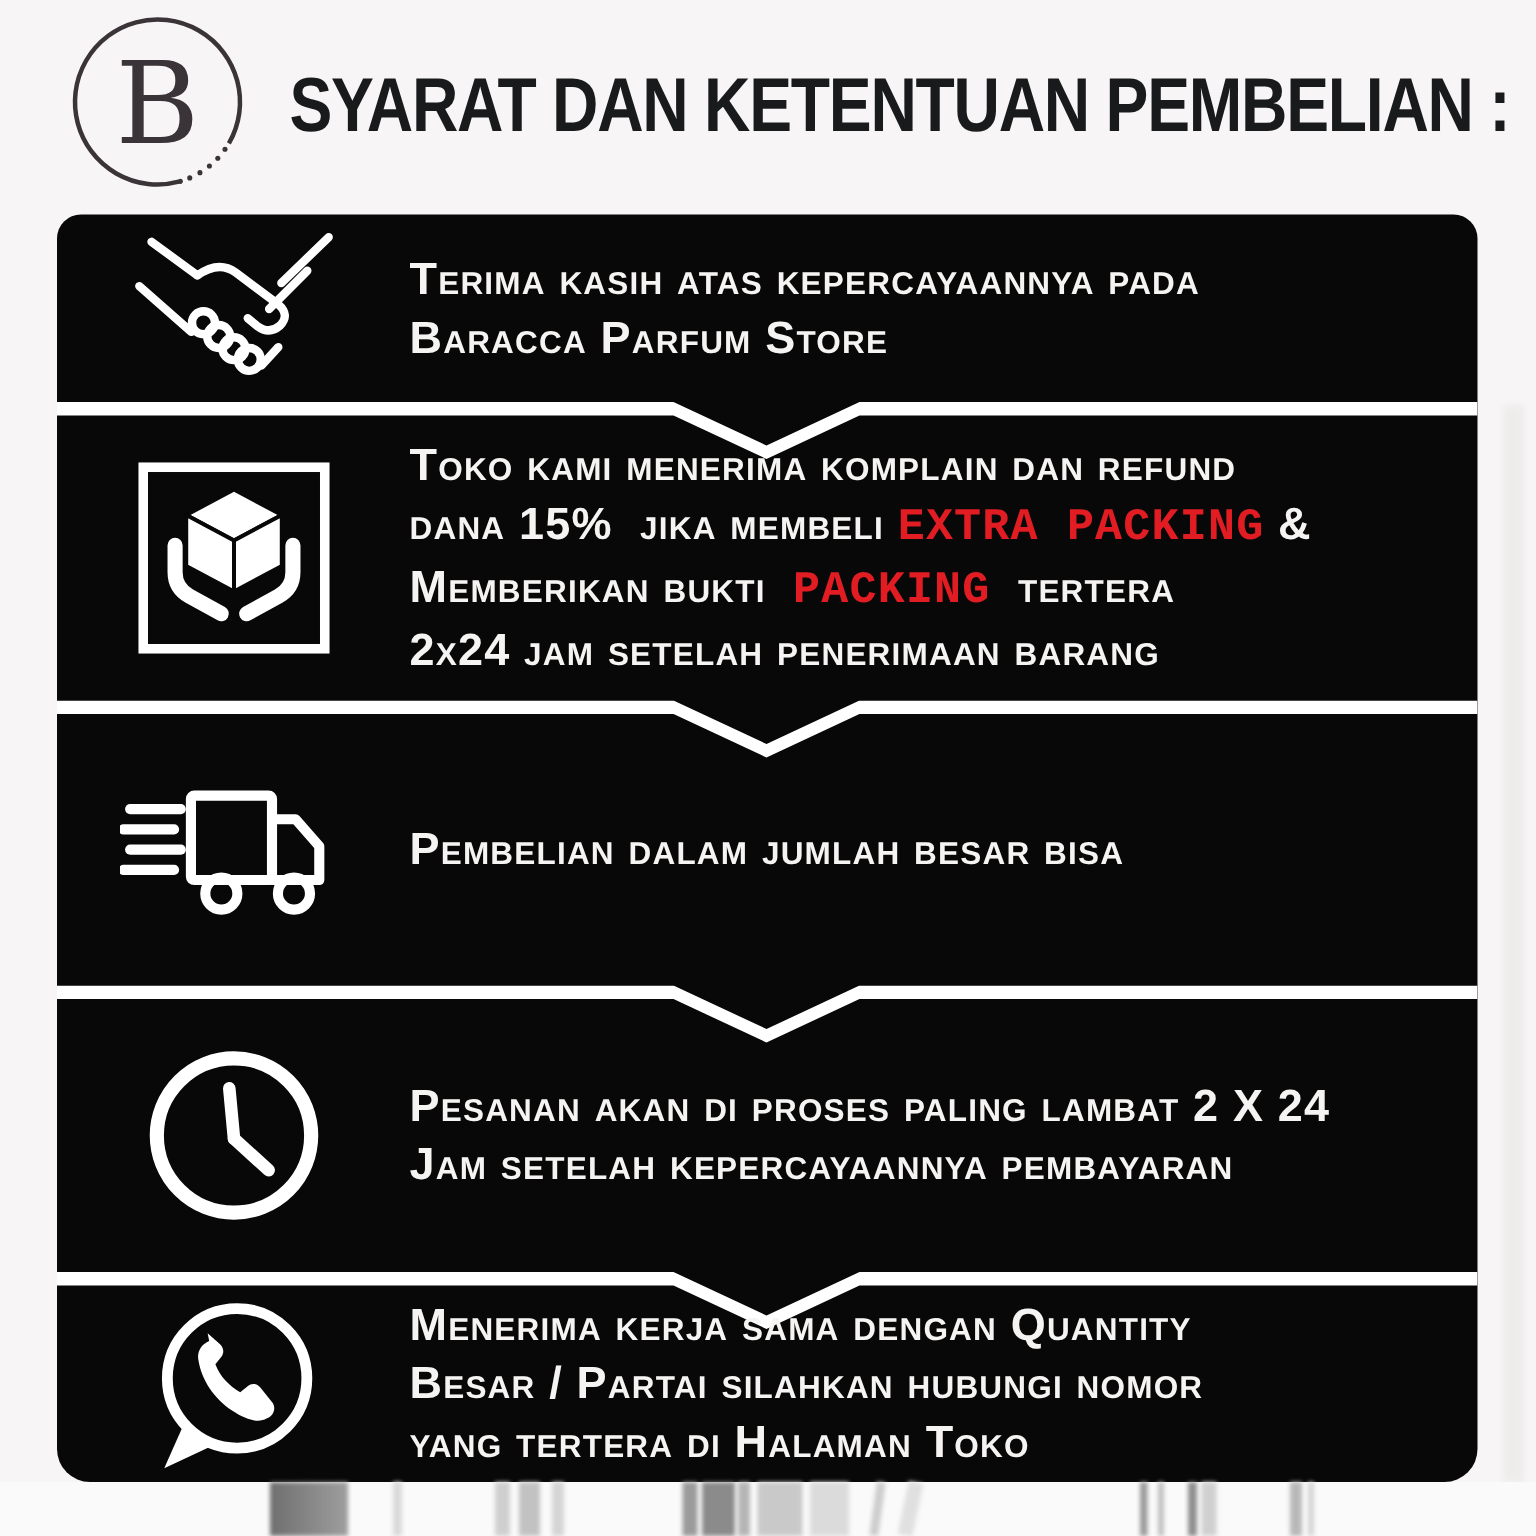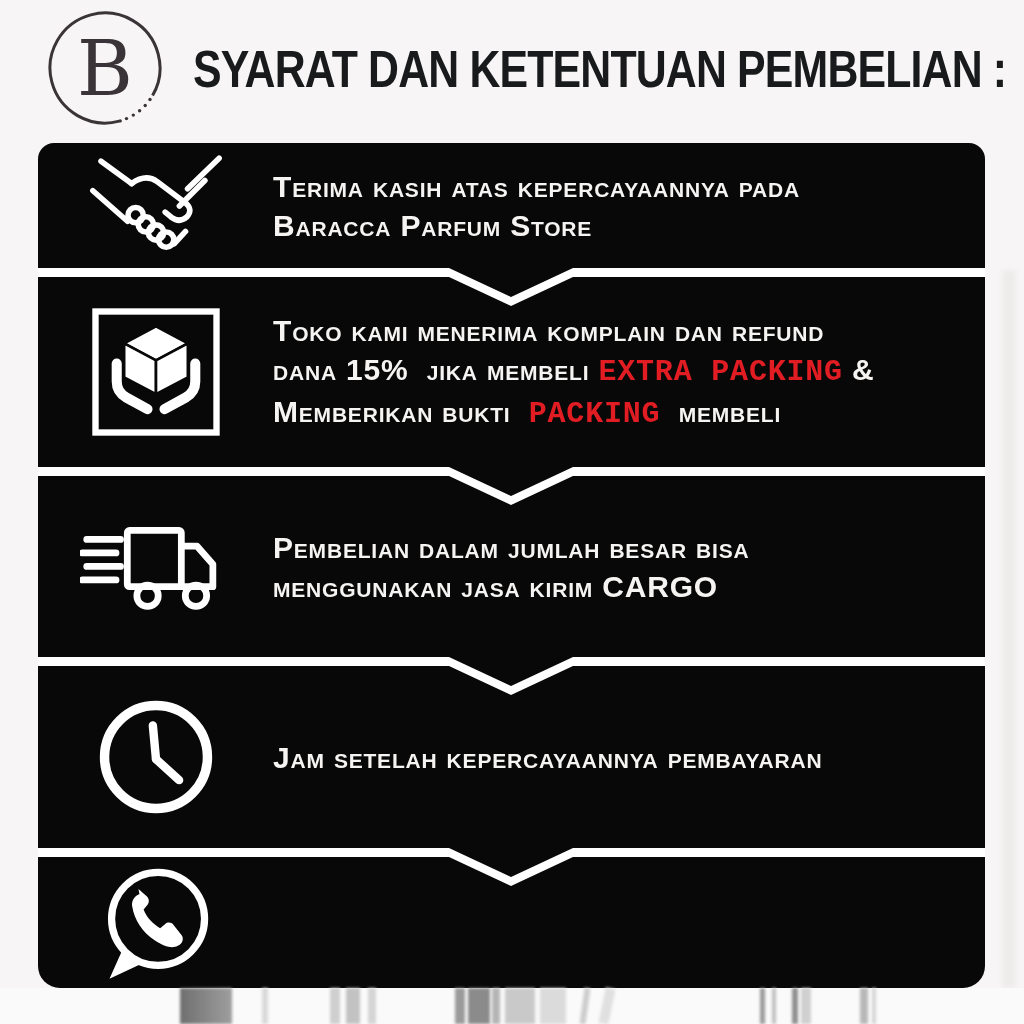--- a/index.html
+++ b/index.html
@@ -111,65 +111,71 @@
           </g>
           <g fill="none" stroke="#ffffff" stroke-width="9.5" stroke-linecap="round">
             <path d="M28 57 L28 74 Q28 84 37 89 L57 100"></path>
             <path d="M102 57 L102 74 Q102 84 93 89 L73 100"></path>
           </g>
         </svg>
       </div>
       <div class="text-col">
         <div class="line"><span class="seg">Toko kami menerima komplain dan refund</span></div>
         <div class="line"><span class="seg">dana 15%  jika membeli </span><span class="seg red">EXTRA PACKING</span><span class="seg"> &amp;</span></div>
-        <div class="line"><span class="seg">Memberikan bukti  </span><span class="seg red">PACKING</span><span class="seg">  membeli</span></div>
+        <div class="line"><span class="seg">Memberikan bukti  </span><span class="seg red">PACKING</span><span class="seg">  tertera</span></div>
+        <div class="line"><span class="seg">2x24 jam setelah penerimaan barang</span></div>
       </div>
     </div>
 
     <div class="section" style="top:333px;height:181px">
       <div class="icon-col">
         <svg width="152" height="96" viewBox="0 0 135 85" fill="none" stroke="#ffffff" stroke-width="6" stroke-linecap="round" stroke-linejoin="round">
           <path d="M6 18 H36"></path>
             <path d="M2 30 H32"></path>
             <path d="M6 42 H36"></path>
             <path d="M2 54 H32"></path>
           <rect x="42" y="10" width="48" height="50" rx="2"></rect>
           <path d="M90 24 H104 L118 40 V60 H90"></path>
           <circle cx="60" cy="68" r="9.5"></circle>
           <circle cx="103" cy="68" r="9.5"></circle>
         </svg>
       </div>
       <div class="text-col">
         <div class="line"><span class="seg">Pembelian dalam jumlah besar bisa</span></div>
-        <div class="line"><span class="seg">menggunakan jasa kirim CARGO</span></div>
       </div>
     </div>
 
     <div class="section" style="top:523px;height:182px">
       <div class="icon-col">
         <svg width="126" height="126" viewBox="0 0 120 120" fill="none" stroke="#ffffff" stroke-linecap="round">
           <circle cx="60" cy="60" r="49" stroke-width="9"></circle>
           <path d="M60 62 L57 30" stroke-width="8"></path>
           <path d="M60 62 L82 82" stroke-width="8"></path>
         </svg>
       </div>
       <div class="text-col">
+        <div class="line"><span class="seg">Pesanan akan di proses paling lambat 2 X 24</span></div>
         <div class="line"><span class="seg">Jam setelah kepercayaannya pembayaran</span></div>
       </div>
     </div>
 
     <div class="section" style="top:714px;height:131px">
       <div class="icon-col">
         <svg width="124" height="124" viewBox="0 0 120 120">
           <circle cx="62" cy="56" r="45" fill="none" stroke="#ffffff" stroke-width="7"></circle>
           <path d="M27 87 L15 114 L45 100 Z" fill="#ffffff"></path>
           <path fill="#ffffff" d="M44 32 c-5 2 -8 7 -7 12 c2 13 10 25 22 33 c9 6 17 8 22 5
             c5 -2 6 -7 4 -10 l-8 -10 c-2 -3 -6 -3 -8 -1 l-5 4 c-7 -4 -13 -10 -16 -18 l4 -5
             c2 -3 1 -6 -1 -8 l-8 -7 z"></path>
         </svg>
+      </div>
+      <div class="text-col">
+        <div class="line"><span class="seg">Menerima kerja sama dengan Quantity</span></div>
+        <div class="line"><span class="seg">Besar / Partai silahkan hubungi nomor</span></div>
+        <div class="line"><span class="seg">yang tertera di Halaman Toko</span></div>
       </div>
     </div>
   </div>
 
   <div class="edge-strip"></div>
 
   <div class="bottles">
     <div style="left:180px;width:52px;background:linear-gradient(90deg,#6f6f6f,#9e9e9e)"></div>
     <div style="left:262px;width:6px;background:#d9d9d9"></div>
     <div style="left:330px;width:10px;background:#cfcfcf"></div>

